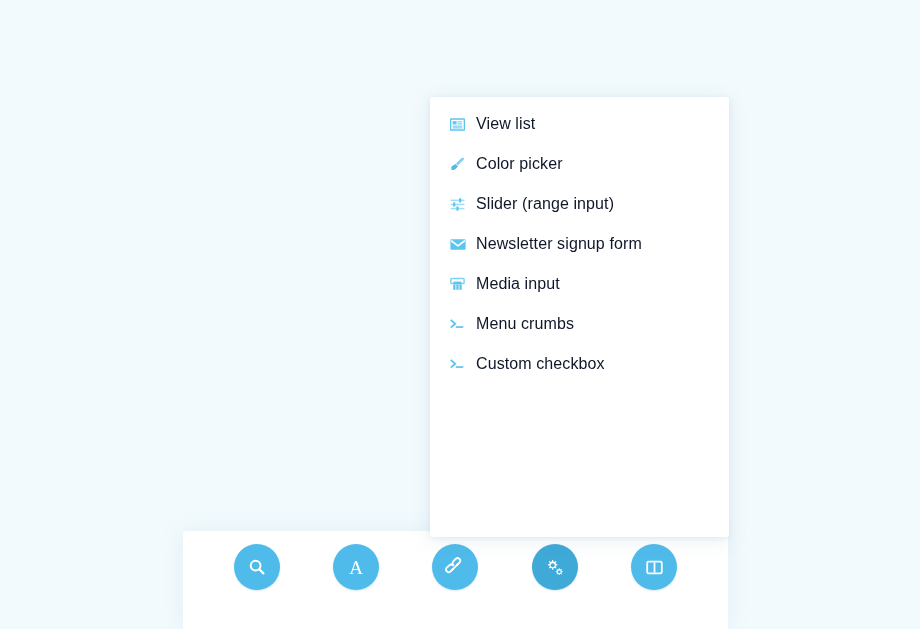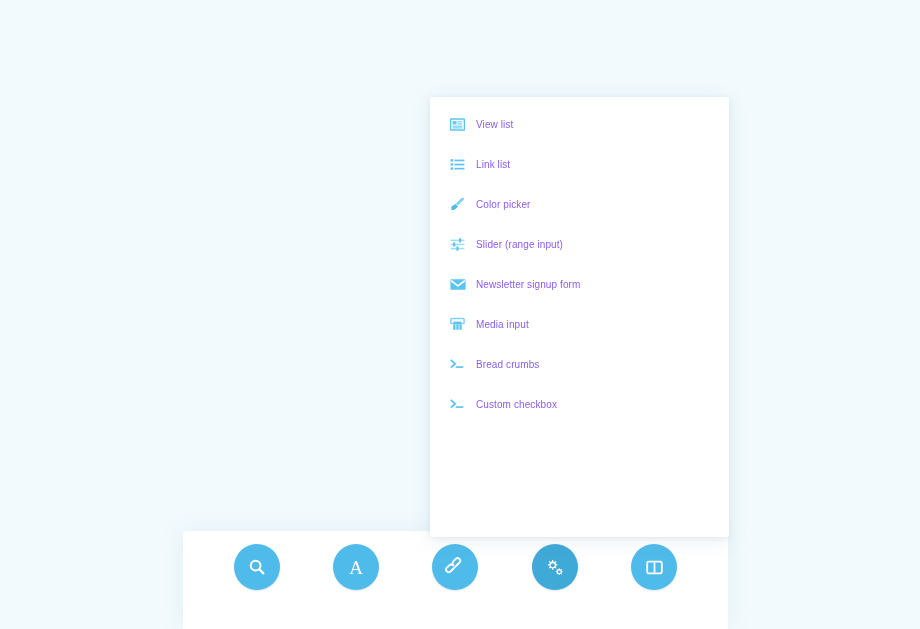--- a/index.html
+++ b/index.html
@@ -86,22 +86,22 @@
   .menu-icon {
     width: 26px;
     flex: 0 0 26px;
     display: flex;
     align-items: center;
     justify-content: flex-start;
     color: #5bc5f0;
   }
   .menu-icon svg { display: block; }
   .menu-label {
-    font-size: 10px;
-    color: #8b5cf6;
+    font-size: 16px;
+    color: #0f172a;
     white-space: nowrap;
     letter-spacing: 0.1px;
   }
 </style>
 </head>
 <body>
 
 <div id="toolbar-panel">
   <div id="toolbar-buttons">
 
@@ -160,33 +160,20 @@
         <rect x="2.6" y="4.2" width="4" height="3.2" fill="#5bc5f0"></rect>
         <rect x="7.6" y="4.4" width="4.6" height="1" fill="#5bc5f0"></rect>
         <rect x="7.6" y="6.4" width="4.6" height="1" fill="#5bc5f0"></rect>
         <rect x="2.6" y="8.6" width="9.6" height="1" fill="#5bc5f0"></rect>
         <rect x="2.6" y="10.4" width="9.6" height="1" fill="#5bc5f0"></rect>
       </svg>
     </span>
     <span class="menu-label">View list</span>
   </div>
 
-  <div class="menu-item">
-    <span class="menu-icon">
-      <svg width="15" height="15" viewBox="0 0 15 15">
-        <rect x="0.6" y="2.2" width="2.6" height="2.4" fill="#5bc5f0"></rect>
-        <rect x="4.4" y="2.6" width="10" height="1.7" fill="#5bc5f0"></rect>
-        <rect x="0.6" y="6.3" width="2.6" height="2.4" fill="#5bc5f0"></rect>
-        <rect x="4.4" y="6.7" width="10" height="1.7" fill="#5bc5f0"></rect>
-        <rect x="0.6" y="10.4" width="2.6" height="2.4" fill="#5bc5f0"></rect>
-        <rect x="4.4" y="10.8" width="10" height="1.7" fill="#5bc5f0"></rect>
-      </svg>
-    </span>
-    <span class="menu-label">Link list</span>
-  </div>
 
 
 
 
   <div class="menu-item">
     <span class="menu-icon">
       <svg width="15" height="15" viewBox="0 0 15 15">
         <path d="M13.6 1.0 c0.6 0.6 0.5 1.2 0 1.8 L7.9 8.6 L5.9 6.6 L11.6 1.1 c0.6-0.5 1.3-0.6 2-0.1z" fill="#7fd2f2"></path>
         <path d="M5.6 7.0 L8.0 9.4 L5.2 12.2 c-0.9 0.9-2.3 0.9-3.0 0.2 l-1.0 1.0 0.3-1.5 c-0.5-0.8-0.3-1.9 0.4-2.6z" fill="#4fbbea"></path>
       </svg>
@@ -231,21 +218,21 @@
     <span class="menu-label">Media input</span>
   </div>
 
   <div class="menu-item">
     <span class="menu-icon">
       <svg width="15" height="15" viewBox="0 0 15 15">
         <path d="M1.4 3.4 L5.2 6.7 L1.4 10.0" fill="none" stroke="#5bc5f0" stroke-width="1.8" stroke-linecap="square" stroke-linejoin="miter"></path>
         <rect x="5.9" y="9.2" width="7.4" height="1.7" fill="#5bc5f0"></rect>
       </svg>
     </span>
-    <span class="menu-label">Bread crumbs</span>
+    <span class="menu-label">Menu crumbs</span>
   </div>
 
   <div class="menu-item">
     <span class="menu-icon">
       <svg width="15" height="15" viewBox="0 0 15 15">
         <path d="M1.4 3.4 L5.2 6.7 L1.4 10.0" fill="none" stroke="#5bc5f0" stroke-width="1.8" stroke-linecap="square" stroke-linejoin="miter"></path>
         <rect x="5.9" y="9.2" width="7.4" height="1.7" fill="#5bc5f0"></rect>
       </svg>
     </span>
     <span class="menu-label">Custom checkbox</span>

